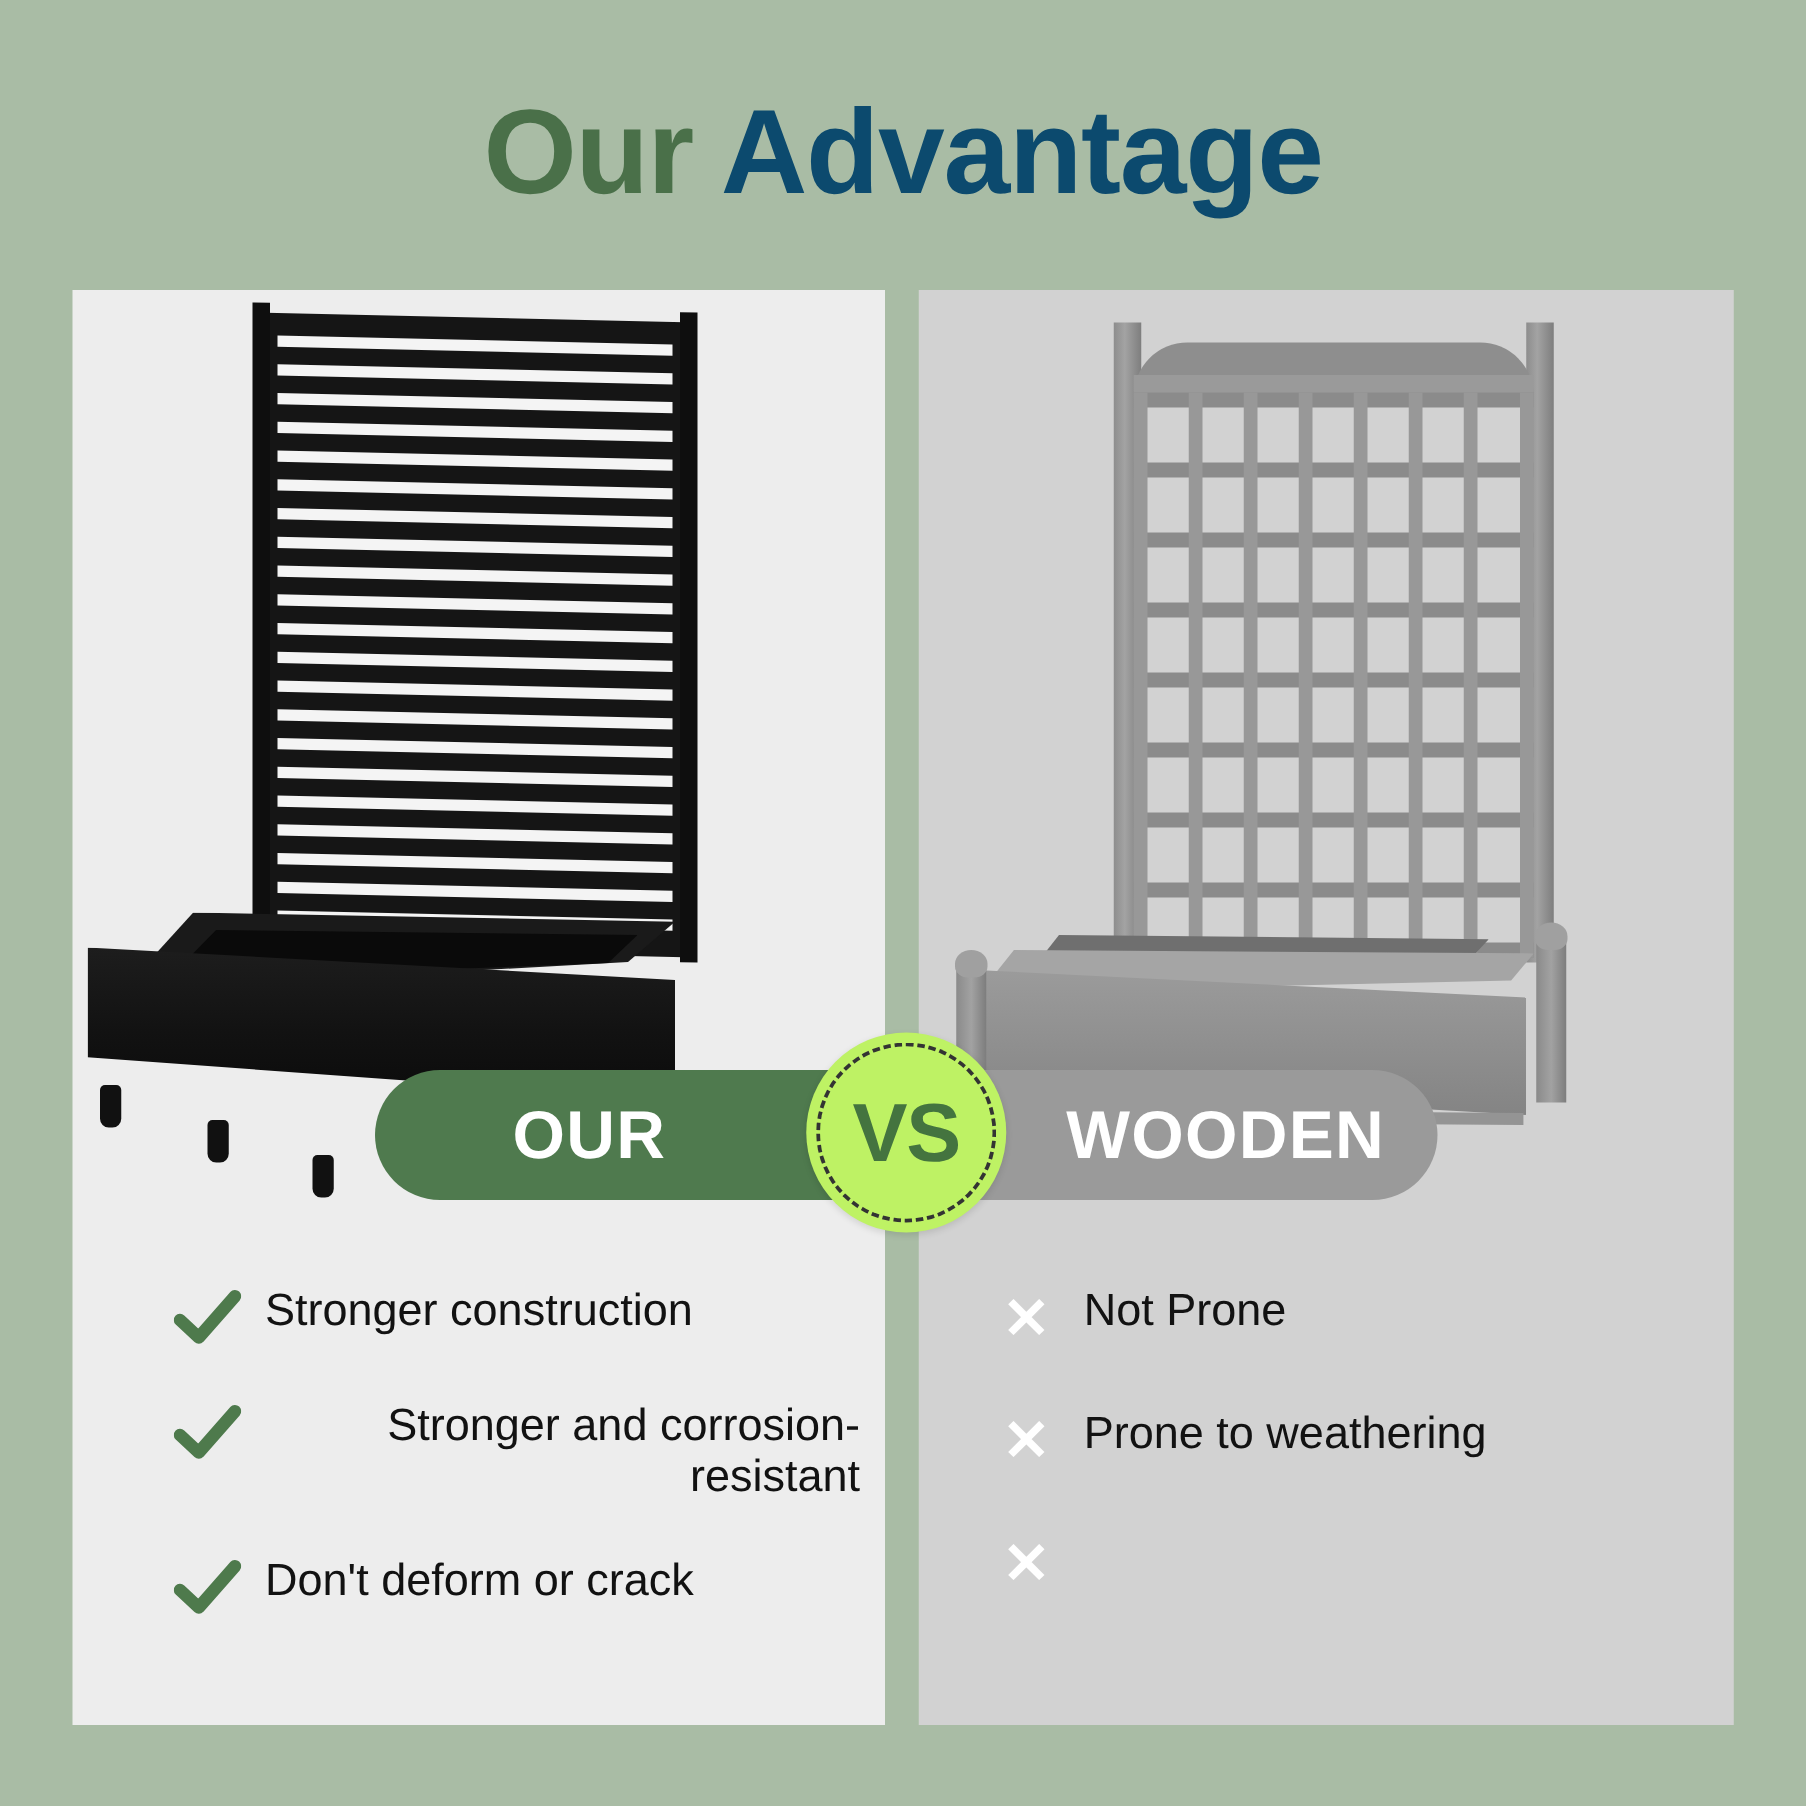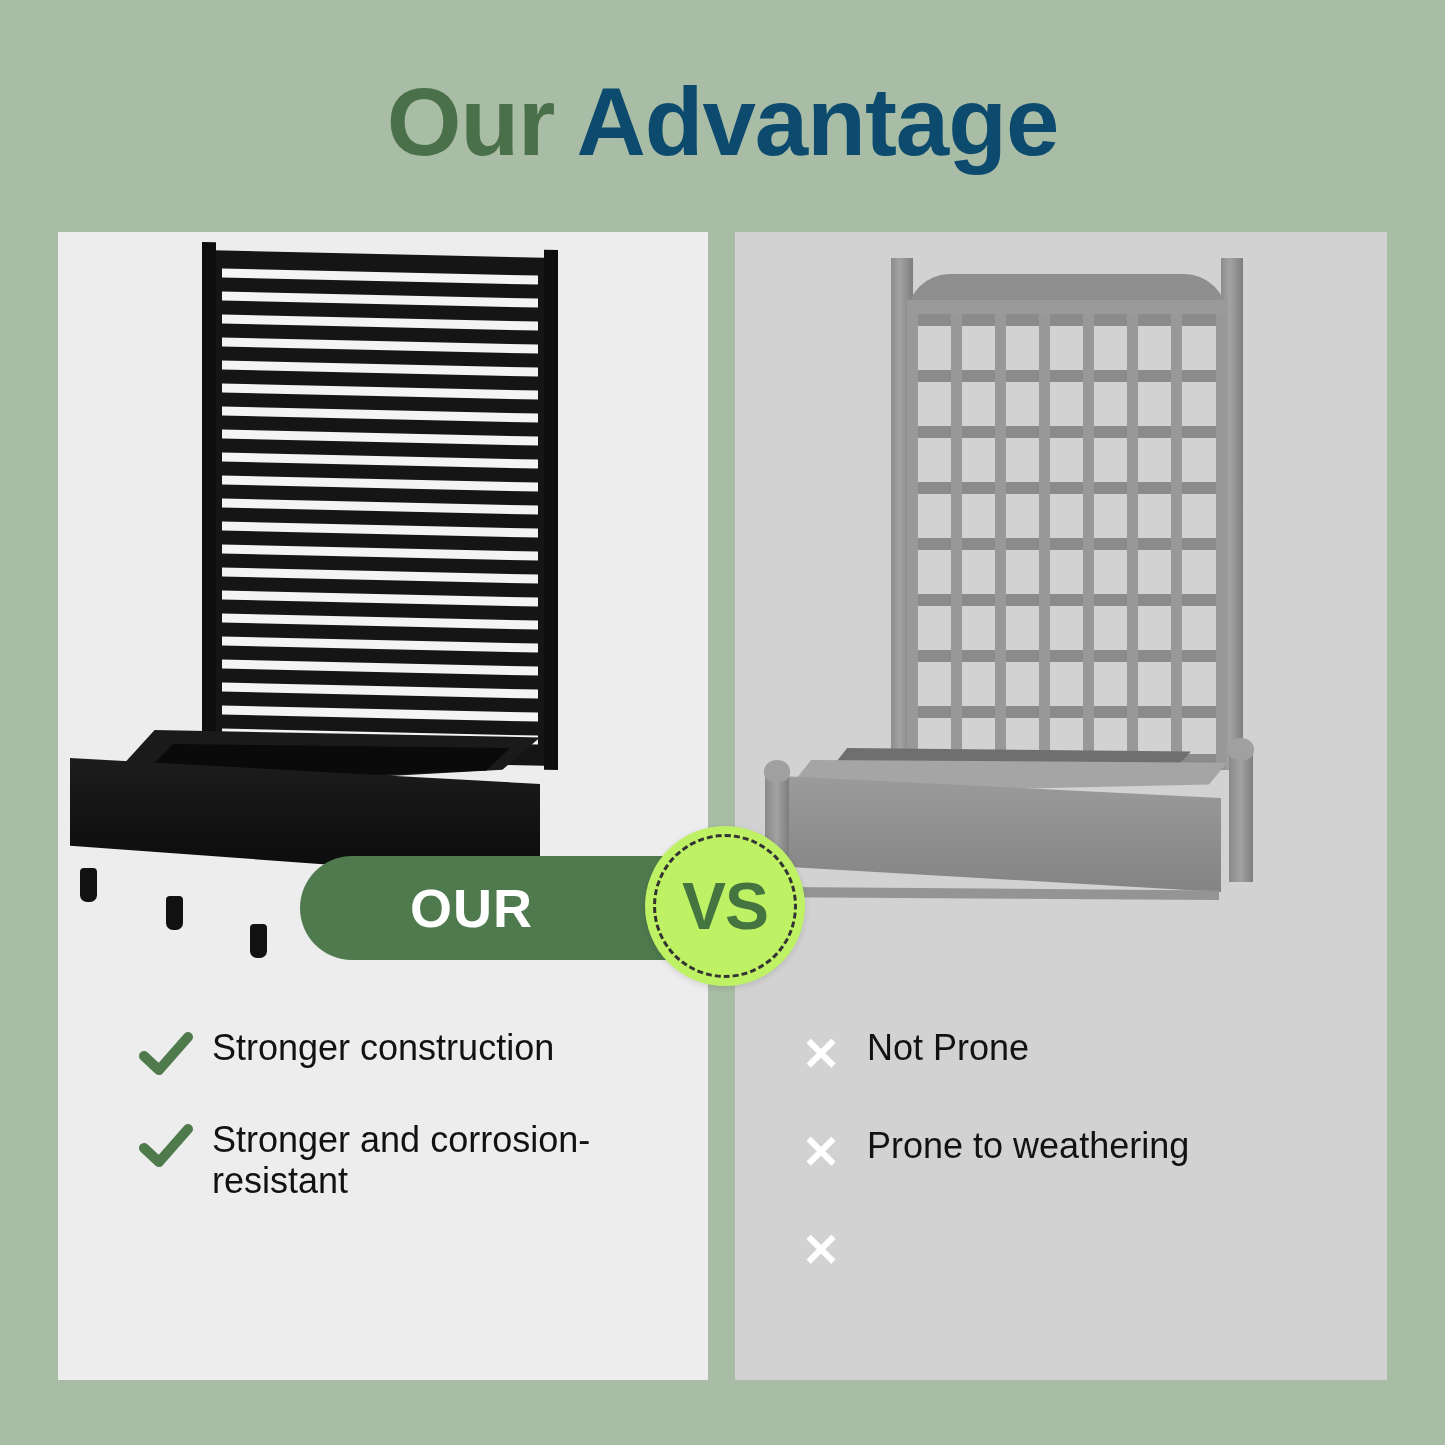--- a/index.html
+++ b/index.html
@@ -128,21 +128,21 @@
   #vs-circle .dashring{
     position:absolute;left:8px;top:8px;right:8px;bottom:8px;border-radius:50%;
     border:3px dashed #333;
   }
   #vs-circle .vs-text{
     position:relative;color:#44743f;font-weight:bold;font-size:66px;letter-spacing:-1px;
   }
 
   
   .feat-list{position:absolute;left:0;top:795px;width:100%;box-sizing:border-box;}
-  .feat-row{display:flex;align-items:flex-start;margin-bottom:36px;}
+  .feat-row{display:flex;align-items:flex-start;margin-bottom:36px;text-align:right;}
   .feat-ico{width:92px;flex:0 0 92px;display:flex;justify-content:center;padding-top:4px;}
   .feat-txt{font-size:36px;color:#121212;line-height:1.14;padding-right:20px;}
   #list-left{padding-left:62px;}
   #list-left .feat-row{margin-bottom:42px;}
   #list-right{padding-left:40px;}
   #list-right .feat-row{margin-bottom:48px;}
   .xmark{font-size:46px;font-weight:bold;color:#ffffff;line-height:1;}
 </style>
 </head>
 <body>
@@ -204,20 +204,28 @@
       <div class="feat-txt">Stronger construction</div>
     </div>
     <div class="feat-row">
       <div class="feat-ico">
         <svg width="54" height="46" viewBox="0 0 54 46" aria-hidden="true">
           <path d="M5 25 L20 39 L49 6" fill="none" stroke="#4e7a4c" stroke-width="10" stroke-linecap="round" stroke-linejoin="round"></path>
         </svg>
       </div>
       <div class="feat-txt">Stronger and corrosion-resistant</div>
     </div>
+    <div class="feat-row">
+      <div class="feat-ico">
+        <svg width="54" height="46" viewBox="0 0 54 46" aria-hidden="true">
+          <path d="M5 25 L20 39 L49 6" fill="none" stroke="#4e7a4c" stroke-width="10" stroke-linecap="round" stroke-linejoin="round"></path>
+        </svg>
+      </div>
+      <div class="feat-txt">Don't deform or crack</div>
+    </div>
   </div>
 </div>
 
 <div class="panel" id="panel-right">
 
   <div class="product-stage">
     <div id="wood-product">
 
       <div id="wood-trellis">
         <div class="wood-post" id="wp-l"></div>
@@ -275,17 +283,20 @@
         <span class="xmark">✕</span>
       </div>
     </div>
   </div>
 </div>
 
 <div id="vs-bar">
   <div class="vs-pill" id="pill-our">
     <span>OUR</span>
   </div>
+  <div class="vs-pill" id="pill-wooden">
+    <span>WOODEN</span>
+  </div>
   <div id="vs-circle">
     <div class="dashring"></div>
     <span class="vs-text">VS</span>
   </div>
 </div>
 
 </body></html>

